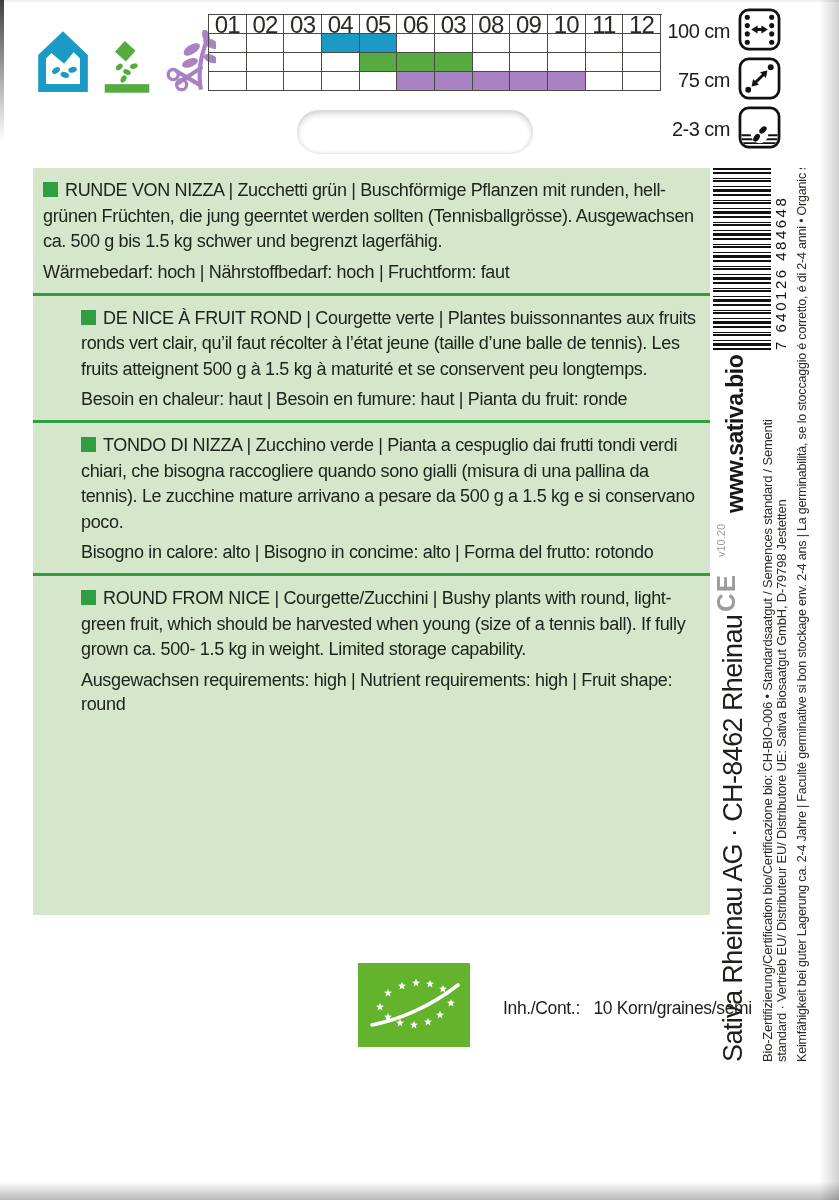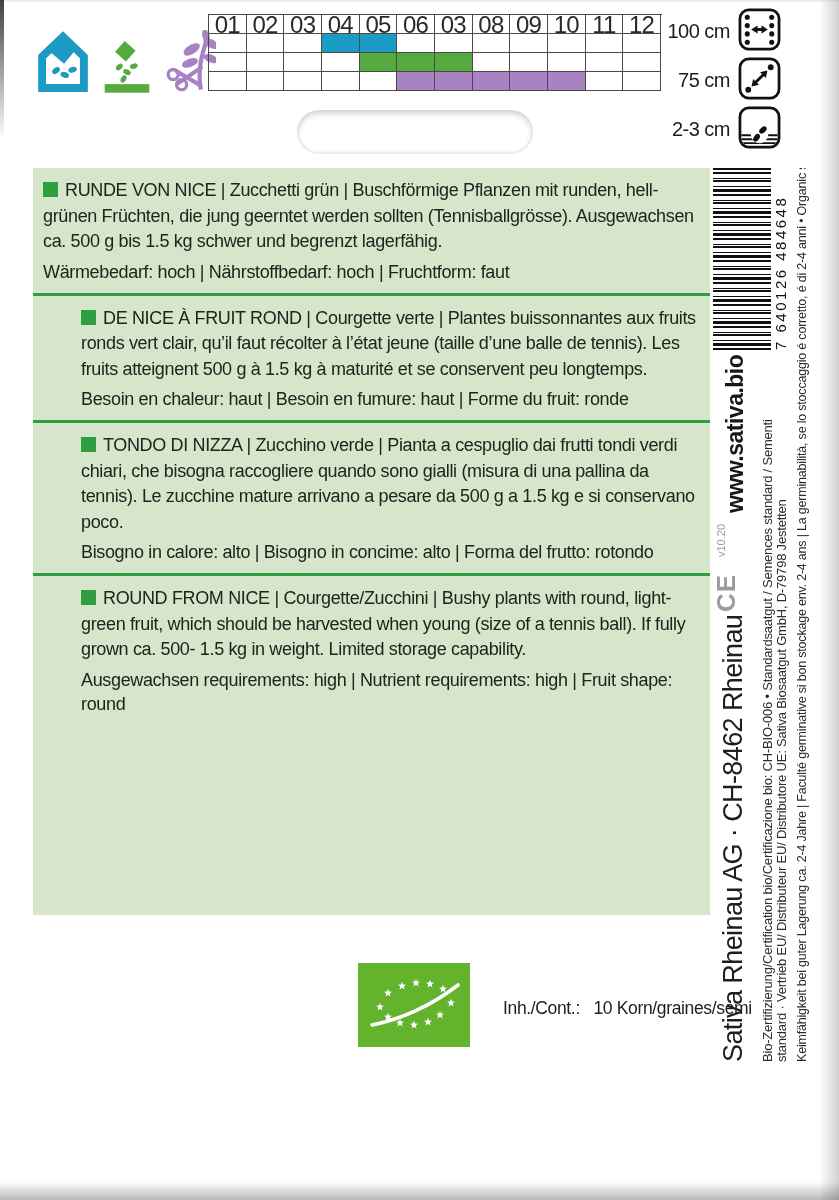--- a/index.html
+++ b/index.html
@@ -209,26 +209,26 @@
           <ellipse cx="19" cy="32.5" rx="4.4" ry="2.8" fill="#111" transform="rotate(-55 19 32.5)"></ellipse>
         </svg>
       </span>
     </div>
   </div>
 
   <div class="slot"></div>
 
   <div class="panel" id="lang-panel">
       <div class="section">
-        <p class="body-p"><span class="marker"></span><span>RUNDE VON NICE</span> | <span>Zucchetti grün</span> | <span>Buschförmige Pflanzen mit runden, hell-grünen Früchten, die jung geerntet werden sollten (Tennisballgrösse). Ausgewachsen ca. 500 g bis 1.5 kg schwer und begrenzt lagerfähig.</span></p>
+        <p class="body-p"><span class="marker"></span><span>RUNDE VON NIZZA</span> | <span>Zucchetti grün</span> | <span>Buschförmige Pflanzen mit runden, hell-grünen Früchten, die jung geerntet werden sollten (Tennisballgrösse). Ausgewachsen ca. 500 g bis 1.5 kg schwer und begrenzt lagerfähig.</span></p>
         <p class="attrs-p"><b>Wärmebedarf:</b><span> hoch</span><b> | </b><b>Nährstoffbedarf:</b><span> hoch</span><b> | </b><b>Fruchtform:</b><span> faut</span></p>
       </div>
       <div class="section">
         <p class="body-p"><span class="marker"></span><span>DE NICE À FRUIT ROND</span> | <span>Courgette verte</span> | <span>Plantes buissonnantes aux fruits ronds vert clair, qu’il faut récolter à l’état jeune (taille d’une balle de tennis). Les fruits atteignent 500 g à 1.5 kg à maturité et se conservent peu longtemps.</span></p>
-        <p class="attrs-p"><b>Besoin en chaleur:</b><span> haut</span><b> | </b><b>Besoin en fumure:</b><span> haut</span><b> | </b><b>Forme du fruit:</b><span> ronde</span></p>
+        <p class="attrs-p"><b>Besoin en chaleur:</b><span> haut</span><b> | </b><b>Besoin en fumure:</b><span> haut</span><b> | </b><b>Pianta du fruit:</b><span> ronde</span></p>
       </div>
       <div class="section">
         <p class="body-p"><span class="marker"></span><span>TONDO DI NIZZA</span> | <span>Zucchino verde</span> | <span>Pianta a cespuglio dai frutti tondi verdi chiari, che bisogna raccogliere quando sono gialli (misura di una pallina da tennis). Le zucchine mature arrivano a pesare da 500 g a 1.5 kg e si conservano poco.</span></p>
         <p class="attrs-p"><b>Bisogno in calore:</b><span> alto</span><b> | </b><b>Bisogno in concime:</b><span> alto</span><b> | </b><b>Forma del frutto:</b><span> rotondo</span></p>
       </div>
       <div class="section">
         <p class="body-p"><span class="marker"></span><span>ROUND FROM NICE</span> | <span>Courgette/Zucchini</span> | <span>Bushy plants with round, light-green fruit, which should be harvested when young (size of a tennis ball). If fully grown ca. 500- 1.5 kg in weight. Limited storage capability.</span></p>
         <p class="attrs-p"><b>Ausgewachsen requirements:</b><span> high</span><b> | </b><b>Nutrient requirements:</b><span> high</span><b> | </b><b>Fruit shape:</b><span> round</span></p>
       </div>
     </div>

